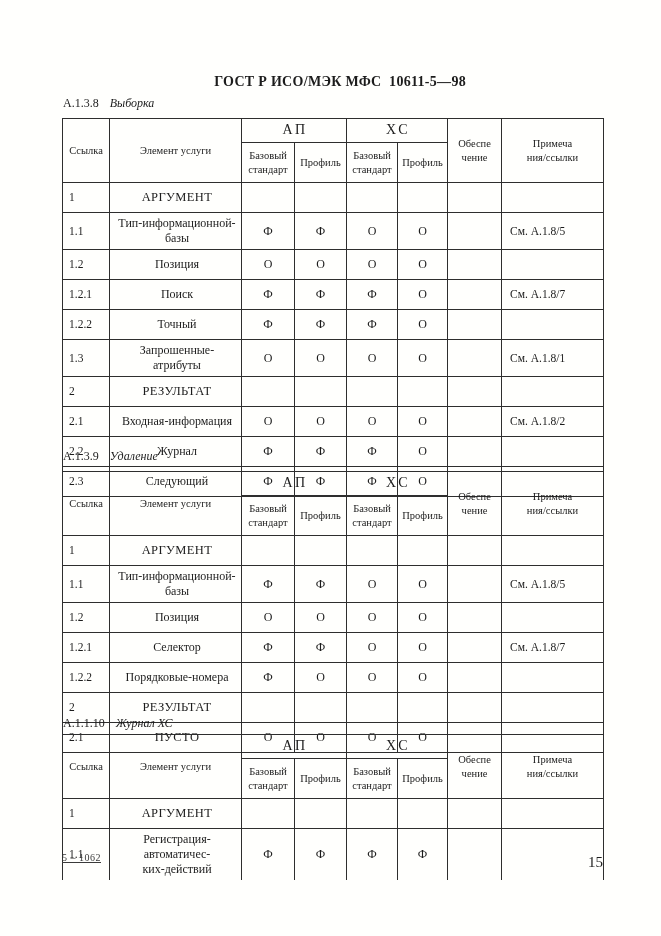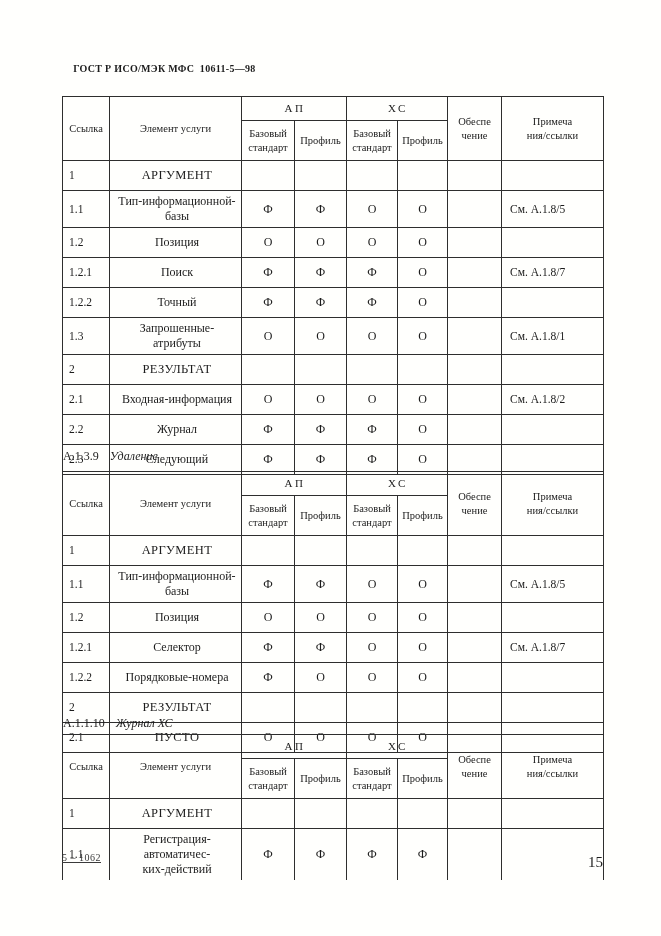--- a/index.html
+++ b/index.html
@@ -12,26 +12,26 @@
     width: 661px;
     height: 936px;
     margin: 0 auto;
     background: #fffffd;
     overflow: hidden;
     font-family: "Liberation Serif", "DejaVu Serif", serif;
     color: #1c1c1c;
   }
   .doc-header {
     position: absolute;
-    top: 52px;
+    top: 58px;
     left: 62px;
     width: 541px;
-    text-align: left;
+    text-align: center;
     font-weight: bold;
-    font-size: 10px;
+    font-size: 14px;
     letter-spacing: 0.3px;
     white-space: pre;
   }
   .section {
     position: absolute;
     left: 62px;
     width: 541px;
   }
   .section-0 { top: 96px; }
   .section-1 { top: 449px; }
@@ -57,21 +57,21 @@
   .conformance-table th {
     font-size: 10.5px;
     text-align: center;
     vertical-align: middle;
     padding: 2px 2px;
     line-height: 1.3;
     white-space: pre-line;
   }
   tr.group-row th.th-group {
     height: 19px;
-    font-size: 11px;
+    font-size: 14px;
     letter-spacing: 2.5px;
     padding-left: 4px;
   }
   tr.sub-row th { height: 35px; }
   .conformance-table td {
     font-size: 12px;
     height: 23px;
     padding: 3px 5px;
     vertical-align: middle;
     line-height: 1.25;
@@ -106,20 +106,21 @@
 </head>
 <body>
 
 <div class="page">
   <div class="doc-header">
     <span>ГОСТ Р ИСО/МЭК МФС  10611-5—98</span>
   </div>
 
   <div id="sections">
       <div class="section section-0">
+        <div class="section-heading"><span class="sec-num">А.1.3.8</span><span class="sec-title">Выборка</span></div>
         <table class="conformance-table">
           <colgroup>
             <col style="width: 47px;">
             <col style="width: 132px;">
             <col style="width: 53px;">
             <col style="width: 52px;">
             <col style="width: 51px;">
             <col style="width: 50px;">
             <col style="width: 54px;">
             <col style="width: 102px;">

